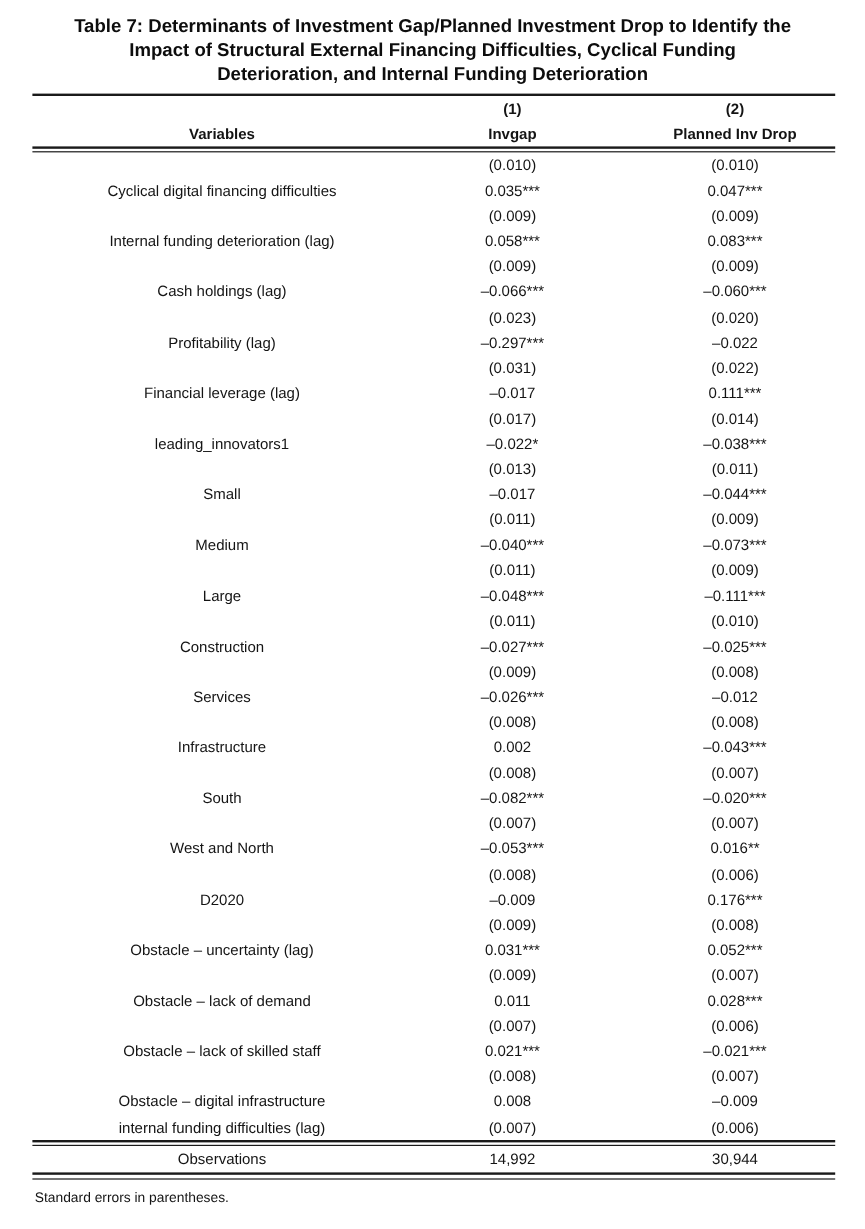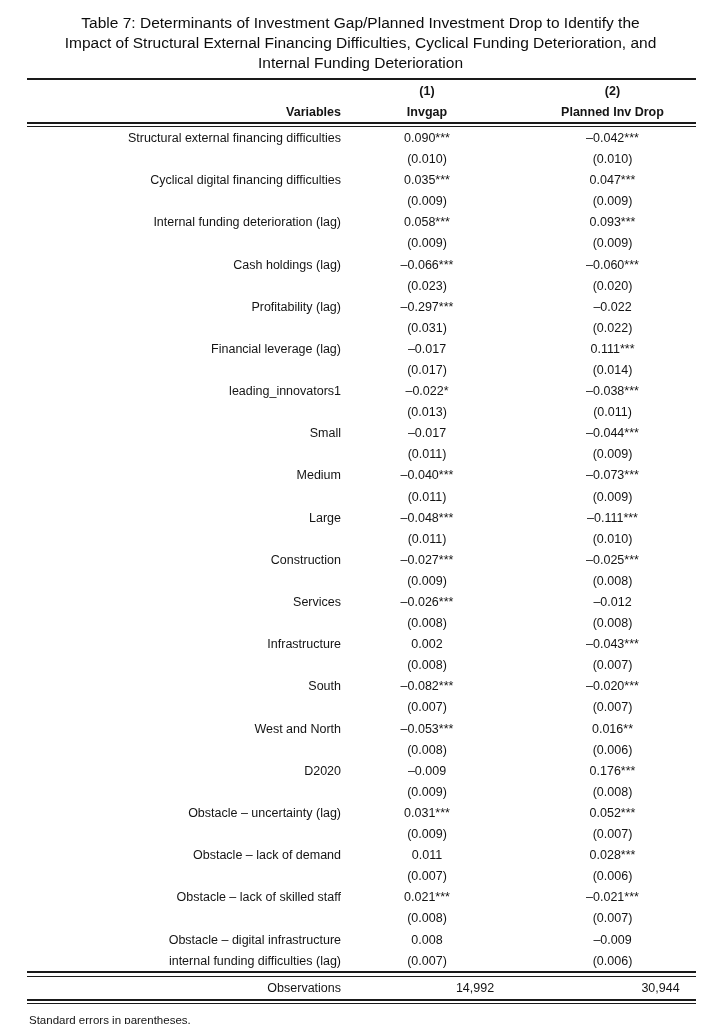--- a/index.html
+++ b/index.html
@@ -14,21 +14,21 @@
     width: 721px;
     height: 1024px;
     background: #ffffff;
     overflow: hidden;
   }
   .title {
     margin: 13px auto 0 auto;
     max-width: 600px;
     text-align: center;
     font-size: 15.5px;
-    font-weight: normal;
+    font-weight: bold;
     line-height: 20px;
     color: #0d0d0d;
   }
   .table-wrap {
     width: 669px;
     margin-left: 27px;
   }
   .single-rule {
     margin-top: 5px;
     border-top: 2px solid #1a1a1a;
@@ -45,35 +45,34 @@
     align-items: center;
     font-size: 12.5px;
   }
   .hline {
     height: 21px;
     font-weight: bold;
   }
   .cell { white-space: nowrap; }
   .var-col {
     flex: 0 0 312px;
-    text-align: right;
+    text-align: center;
     padding-left: 2px;
   }
   .c1 {
     flex: 0 0 172px;
     text-align: center;
   }
   .c2 {
     flex: 1 1 auto;
     text-align: center;
     padding-left: 16px;
   }
   .obs-line {
     height: 22px;
-    gap: 48px;
   }
   .footnote {
     margin: 10px 0 0 29px;
     font-size: 11.5px;
     color: #141414;
   }
 </style>
 </head>
 <body>
 
@@ -94,43 +93,38 @@
     <div class="line hline">
       <div class="cell var-col">Variables</div>
       <div class="cell c1">Invgap</div>
       <div class="cell c2">Planned Inv Drop</div>
     </div>
 
     <div class="double-rule"></div>
 
     <div id="table-body">
         <div class="line">
-          <div class="cell var-col">Structural external financing difficulties</div>
-          <div class="cell c1">0.090***</div>
-          <div class="cell c2">–0.042***</div>
-        </div>
-        <div class="line">
           <div class="cell var-col"></div>
           <div class="cell c1">(0.010)</div>
           <div class="cell c2">(0.010)</div>
         </div>
         <div class="line">
           <div class="cell var-col">Cyclical digital financing difficulties</div>
           <div class="cell c1">0.035***</div>
           <div class="cell c2">0.047***</div>
         </div>
         <div class="line">
           <div class="cell var-col"></div>
           <div class="cell c1">(0.009)</div>
           <div class="cell c2">(0.009)</div>
         </div>
         <div class="line">
           <div class="cell var-col">Internal funding deterioration (lag)</div>
           <div class="cell c1">0.058***</div>
-          <div class="cell c2">0.093***</div>
+          <div class="cell c2">0.083***</div>
         </div>
         <div class="line">
           <div class="cell var-col"></div>
           <div class="cell c1">(0.009)</div>
           <div class="cell c2">(0.009)</div>
         </div>
         <div class="line">
           <div class="cell var-col">Cash holdings (lag)</div>
           <div class="cell c1">–0.066***</div>
           <div class="cell c2">–0.060***</div>

